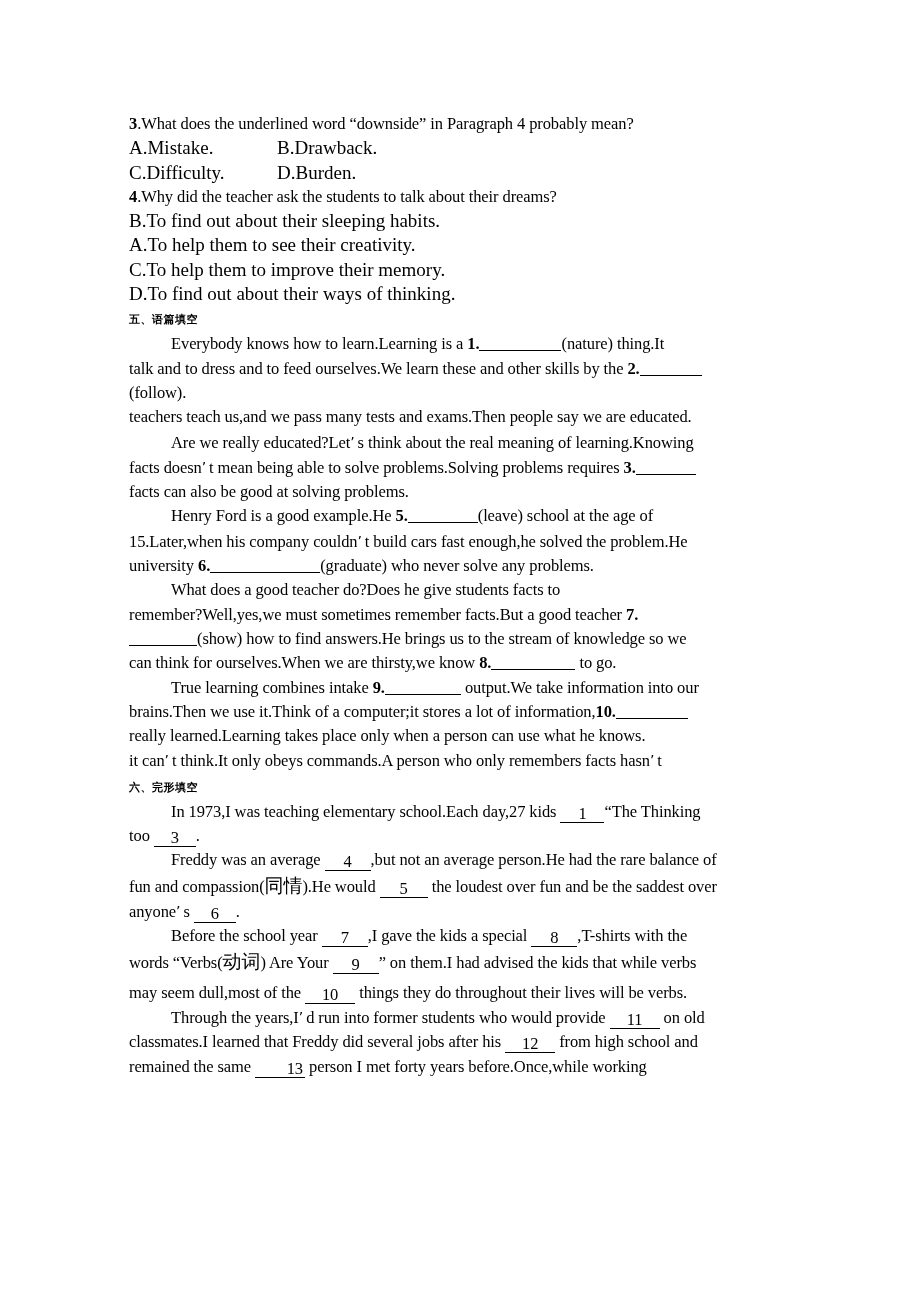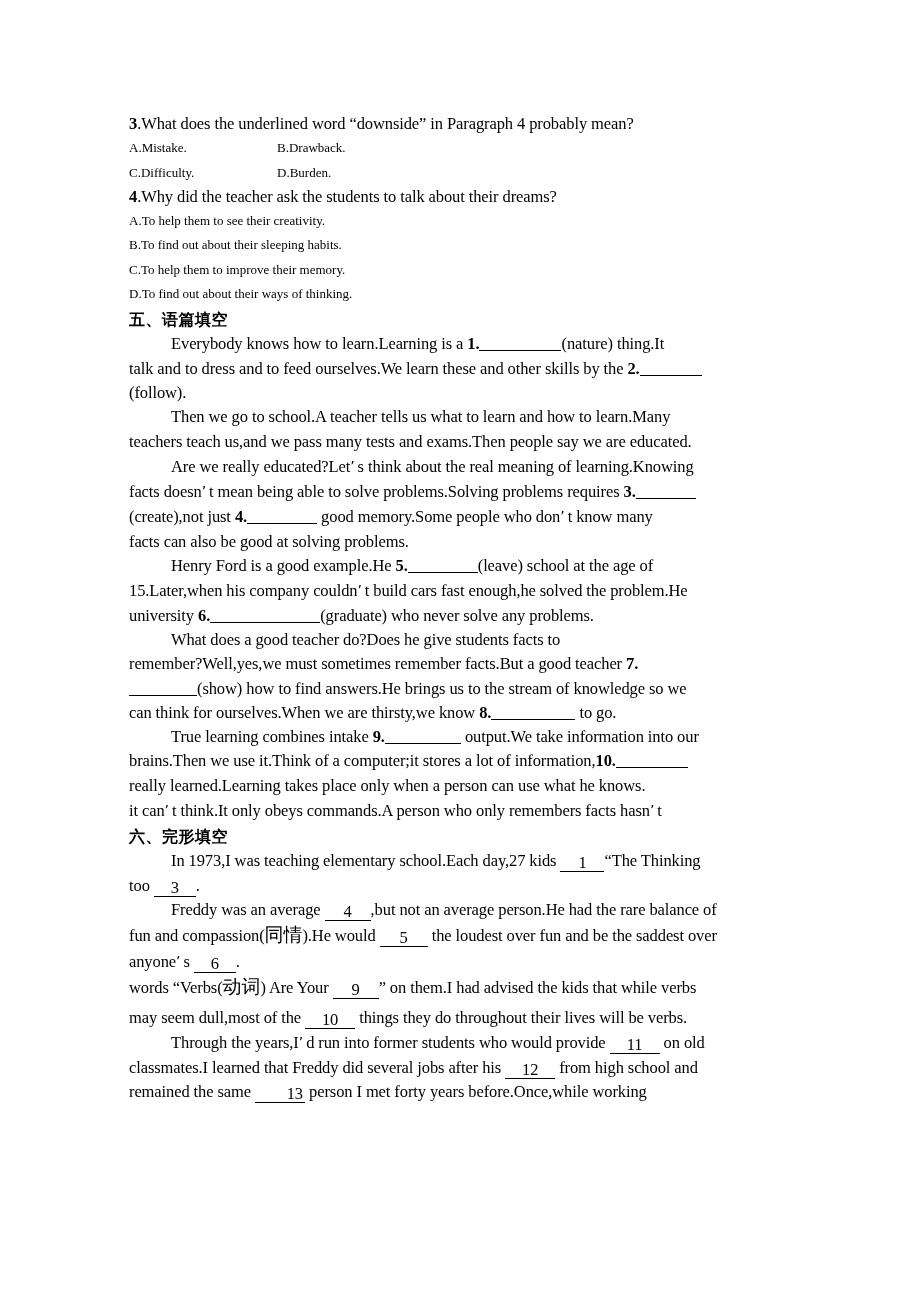--- a/index.html
+++ b/index.html
@@ -30,32 +30,32 @@
   .para {
     font-size: 16.5px;
     line-height: 24.3px;
     text-align: left;
     margin: 0;
   }
   .q-num {
     font-weight: bold;
   }
   .opt-row {
-    font-size: 13px;
+    font-size: 19px;
     line-height: 24.3px;
     display: block;
   }
   .opt-a {
     display: inline-block;
     width: 148px;
   }
   .cn-head {
     font-family: "DejaVu Sans", "Liberation Sans", sans-serif;
     font-weight: bold;
-    font-size: 16px;
+    font-size: 11px;
     line-height: 25px;
     letter-spacing: 0.5px;
     margin: 1px 0 0 0;
   }
   .indent {
     display: inline-block;
     width: 42px;
   }
   
   .blk {
@@ -90,40 +90,38 @@
 </style>
 </head>
 <body>
 
 <div class="page">
   <div id="reading-block">
       <div class="line"><span class="q-num">3</span><span>.What does the underlined word “downside” in Paragraph 4 probably mean?</span></div>
       <div class="opt-row"><span class="opt-a">A.Mistake.</span><span>B.Drawback.</span></div>
       <div class="opt-row"><span class="opt-a">C.Difficulty.</span><span>D.Burden.</span></div>
       <div class="line"><span class="q-num">4</span><span>.Why did the teacher ask the students to talk about their dreams?</span></div>
+      <div class="opt-row">B.To find out about their sleeping habits.</div>
       <div class="opt-row">A.To help them to see their creativity.</div>
-      <div class="opt-row">B.To find out about their sleeping habits.</div>
       <div class="opt-row">C.To help them to improve their memory.</div>
       <div class="opt-row">D.To find out about their ways of thinking.</div>
     </div>
   <div class="cn-head">五、语篇填空</div>
   <div id="s5-body">
       <div class="para">
         <div class="line"><span class="indent"></span><span>Everybody knows how to learn.Learning is a </span><span class="bn">1.</span><span class="blk" style="width: 82px;"></span><span>(nature) thing.It</span></div>
         <div class="line"><span>talk and to dress and to feed ourselves.We learn these and other skills by the </span><span class="bn">2.</span><span class="blk" style="width: 62px;"></span></div>
         <div class="line"><span>(follow).</span></div>
       </div>
       <div class="para">
-        <div class="line"><span class="indent"></span><span>Then we go to school.A teacher tells us what to learn and how to learn.Many</span></div>
         <div class="line"><span>teachers teach us,and we pass many tests and exams.Then people say we are educated.</span></div>
       </div>
       <div class="para">
         <div class="line"><span class="indent"></span><span>Are we really educated?Let</span><span class="apos">’</span><span>s think about the real meaning of learning.Knowing</span></div>
         <div class="line"><span>facts doesn</span><span class="apos">’</span><span>t mean being able to solve problems.Solving problems requires </span><span class="bn">3.</span><span class="blk" style="width: 60px;"></span></div>
-        <div class="line"><span>(create),not just </span><span class="bn">4.</span><span class="blk" style="width: 70px;"></span><span> good memory.Some people who don</span><span class="apos">’</span><span>t know many</span></div>
         <div class="line"><span>facts can also be good at solving problems.</span></div>
       </div>
       <div class="para">
         <div class="line"><span class="indent"></span><span>Henry Ford is a good example.He </span><span class="bn">5.</span><span class="blk" style="width: 70px;"></span><span>(leave) school at the age of</span></div>
         <div class="line"><span>15.Later,when his company couldn</span><span class="apos">’</span><span>t build cars fast enough,he solved the problem.He</span></div>
         <div class="line"><span>university </span><span class="bn">6.</span><span class="blk" style="width: 110px;"></span><span>(graduate) who never solve any problems.</span></div>
       </div>
       <div class="para">
         <div class="line"><span class="indent"></span><span>What does a good teacher do?Does he give students facts to</span></div>
         <div class="line"><span>remember?Well,yes,we must sometimes remember facts.But a good teacher </span><span class="bn">7.</span></div>
@@ -142,20 +140,21 @@
       <div class="para">
         <div class="line"><span class="indent"></span><span>In 1973,I was teaching elementary school.Each day,27 kids </span><span class="cblk" style="width: 40px;">1</span><span>“The Thinking</span></div>
         <div class="line"><span>too </span><span class="cblk" style="width: 38px;">3</span><span>.</span></div>
       </div>
       <div class="para">
         <div class="line"><span class="indent"></span><span>Freddy was an average </span><span class="cblk" style="width: 42px;">4</span><span>,but not an average person.He had the rare balance of</span></div>
         <div class="line"><span>fun and compassion(</span><span class="cjk">同情</span><span>).He would </span><span class="cblk" style="width: 44px;">5</span><span> the loudest over fun and be the saddest over</span></div>
         <div class="line"><span>anyone</span><span class="apos">’</span><span>s </span><span class="cblk" style="width: 38px;">6</span><span>.</span></div>
       </div>
       <div class="para">
+        <div class="line"><span class="indent"></span><span>Before the school year </span><span class="cblk" style="width: 42px;">7</span><span>,I gave the kids a special </span><span class="cblk" style="width: 42px;">8</span><span>,T-shirts with the</span></div>
         <div class="line"><span>words “Verbs(</span><span class="cjk">动词</span><span>) Are Your </span><span class="cblk" style="width: 42px;">9</span><span>” on them.I had advised the kids that while verbs</span></div>
         <div class="line"><span>may seem dull,most of the </span><span class="cblk" style="width: 46px; margin-top: 12px;">10</span><span> things they do throughout their lives will be verbs.</span></div>
       </div>
       <div class="para">
         <div class="line"><span class="indent"></span><span>Through the years,I</span><span class="apos">’</span><span>d run into former students who would provide </span><span class="cblk" style="width: 46px;">11</span><span> on old</span></div>
         <div class="line"><span>classmates.I learned that Freddy did several jobs after his </span><span class="cblk" style="width: 46px;">12</span><span> from high school and</span></div>
         <div class="line"><span>remained the same </span><span class="cblk" style="width: 46px; text-align: right;">13</span><span> person I met forty years before.Once,while working</span></div>
       </div>
     </div>
 </div>

